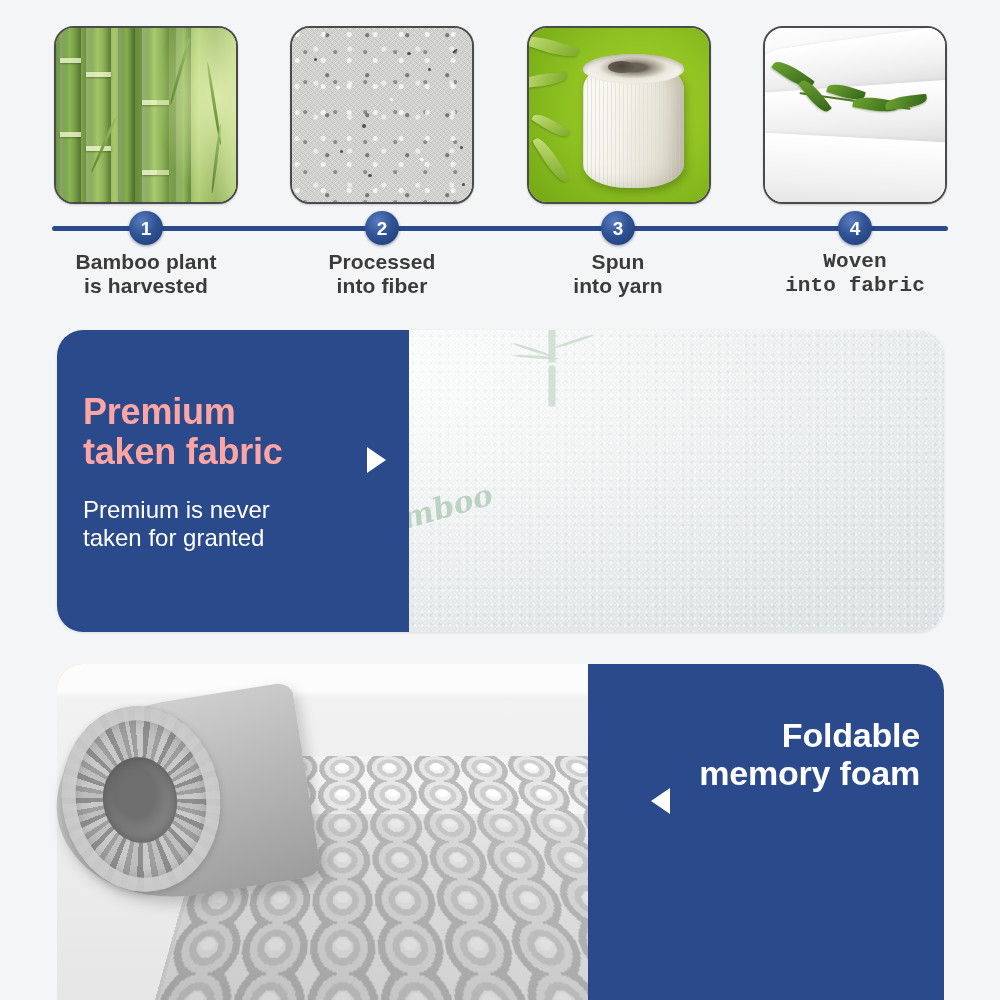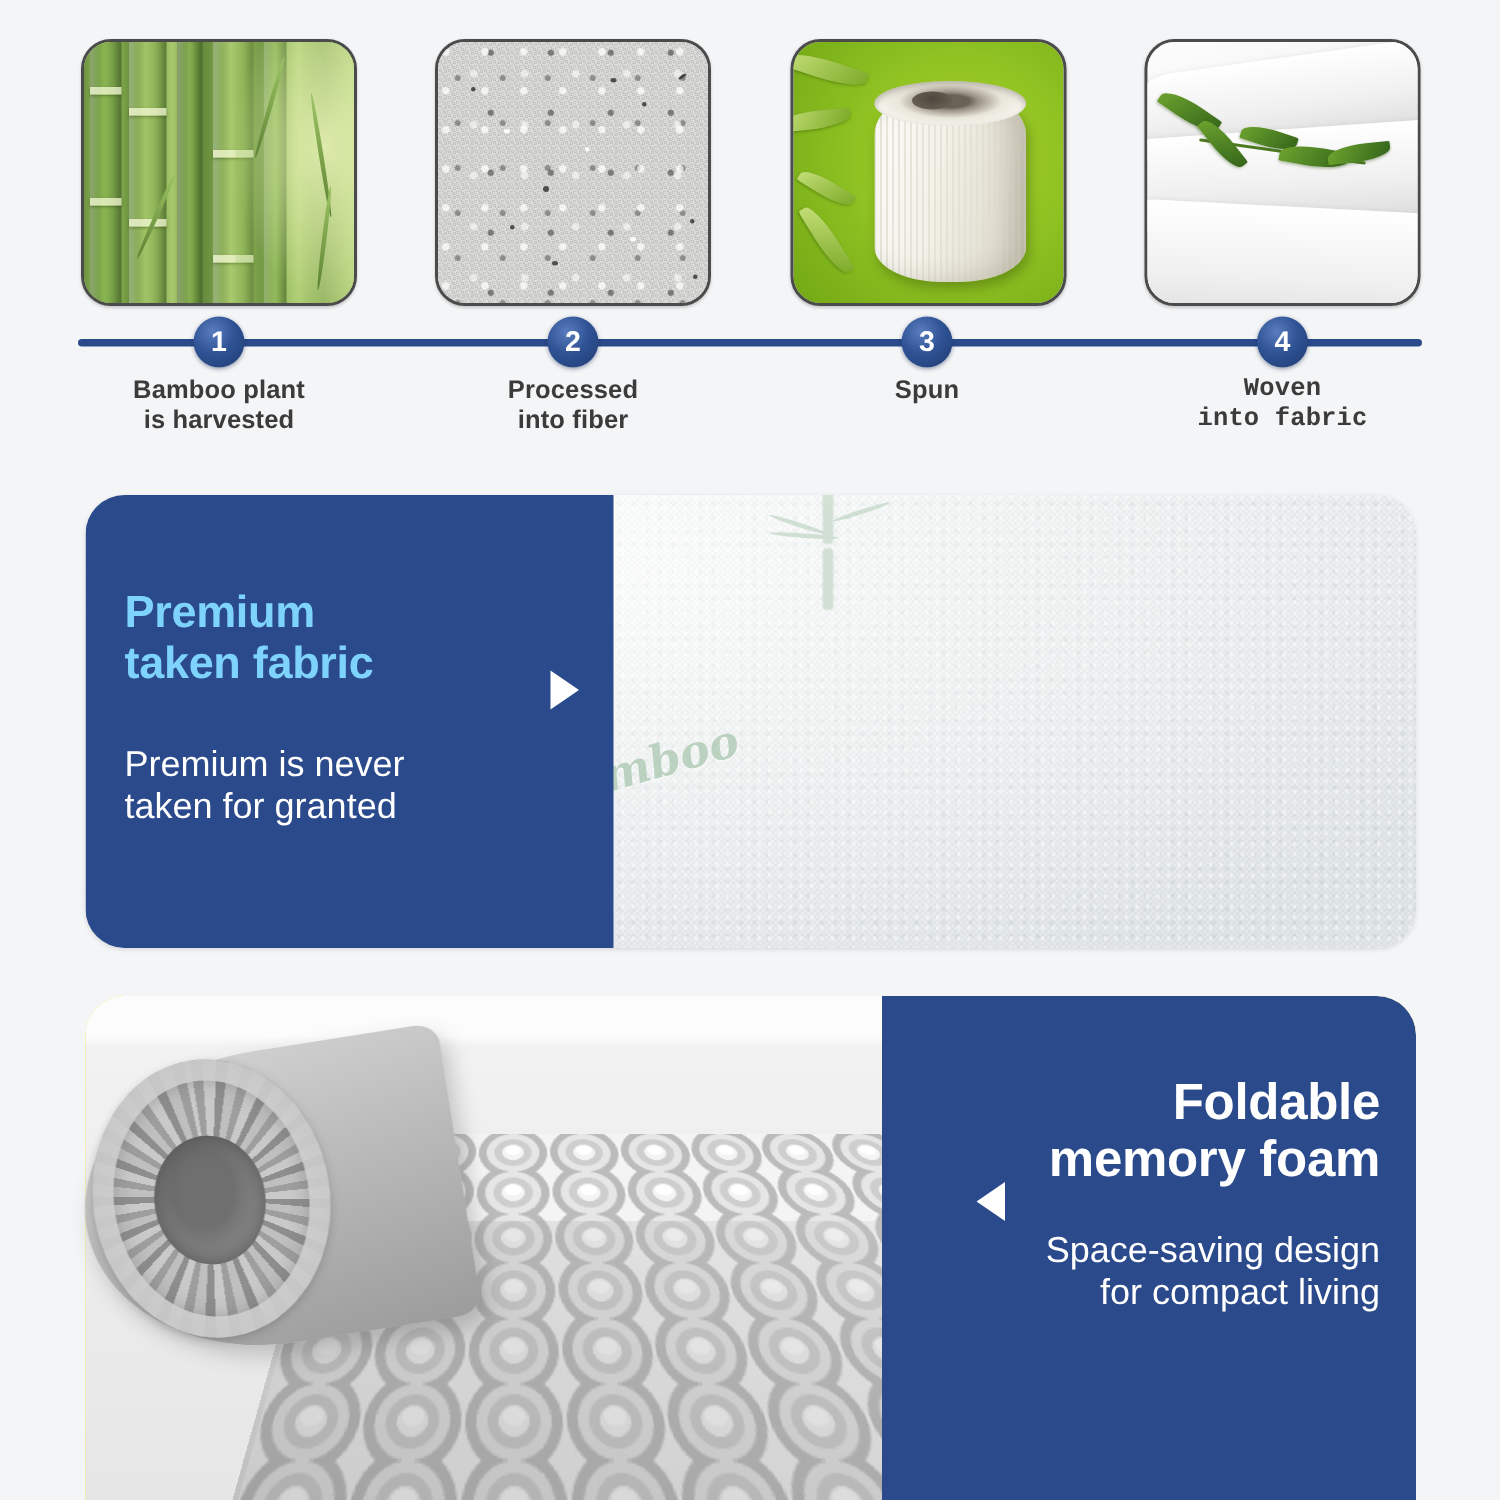--- a/index.html
+++ b/index.html
@@ -134,21 +134,21 @@
     line-height:1;
   }
   .step-dot.d1{ left:129px; }
   .step-dot.d2{ left:365px; }
   .step-dot.d3{ left:601px; }
   .step-dot.d4{ left:838px; }
 
   .step-caption{
     position:absolute; top:250px; width:230px;
     text-align:center; color:#3b3b3b;
-    font-size:17px; font-weight:bold; line-height:1.16;
+    font-size:21px; font-weight:bold; line-height:1.16;
     letter-spacing:.1px;
   }
   .step-caption.c1{ left:31px; }
   .step-caption.c2{ left:267px; }
   .step-caption.c3{ left:503px; }
   .step-caption.c4{ left:740px;font-family:Liberation Mono, monospace; }
 
   
   #fabric-panel{
     position:absolute; left:57px; top:330px; width:887px; height:302px;
@@ -190,21 +190,21 @@
     position:absolute; height:3px; border-radius:50%;
     background:#b1cdb6;
     transform-origin:left center;
   }
   .fabric-blue{
     position:absolute; left:0; top:0; width:352px; height:302px;
     background:#2a4a8c;
   }
   .fabric-blue .headline{
     position:absolute; left:26px; top:62px; width:330px;
-    color:#7dd3fc; font-weight:bold; font-size:30px; line-height:1.12;
+    color:#fca5a5; font-weight:bold; font-size:36px; line-height:1.12;
     letter-spacing:-.2px;
   }
   .fabric-blue .subline{
     position:absolute; left:26px; top:166px; width:300px;
     color:#fff; font-size:24px; line-height:1.17; font-weight:normal;
   }
   .tri-right{
     position:absolute; left:367px; top:447px;
     width:0; height:0;
     border-left:19px solid #fff;
@@ -374,20 +374,21 @@
   <div class="step-caption c1">
     <span class="hl-line">Bamboo plant</span>
     <span class="hl-line">is harvested</span>
   </div>
   <div class="step-caption c2">
     <span class="hl-line">Processed</span>
     <span class="hl-line">into fiber</span>
   </div>
   <div class="step-caption c3">
     <span class="hl-line">Spun</span>
+    <span class="hl-line">into yarn</span>
   </div>
   <div class="step-caption c4">
     <span class="hl-line">Woven</span>
     <span class="hl-line">into fabric</span>
   </div>
 </section>
 
 <section id="fabric-panel">
   <div class="fabric-photo">
     <div class="fabric-shade"></div>
@@ -436,23 +437,19 @@
   <div class="foam-photo">
     <div class="eggcrate"></div>
     <div class="eggcrate-shade"></div>
   </div>
 
   <div class="foam-blue">
     <div class="headline">
       <span class="hl-line">Foldable</span>
       <span class="hl-line">memory foam</span>
     </div>
-    <div class="subline">
-      <span class="hl-line">Space-saving design</span>
-      <span class="hl-line">for compact living</span>
-    </div>
   </div>
 </section>
 <div class="roll"></div>
 <div class="roll-face"></div>
 <div class="roll-core"></div>
 <div class="roll-rim"></div>
 <div class="tri-left"></div>
 
 </body></html>

